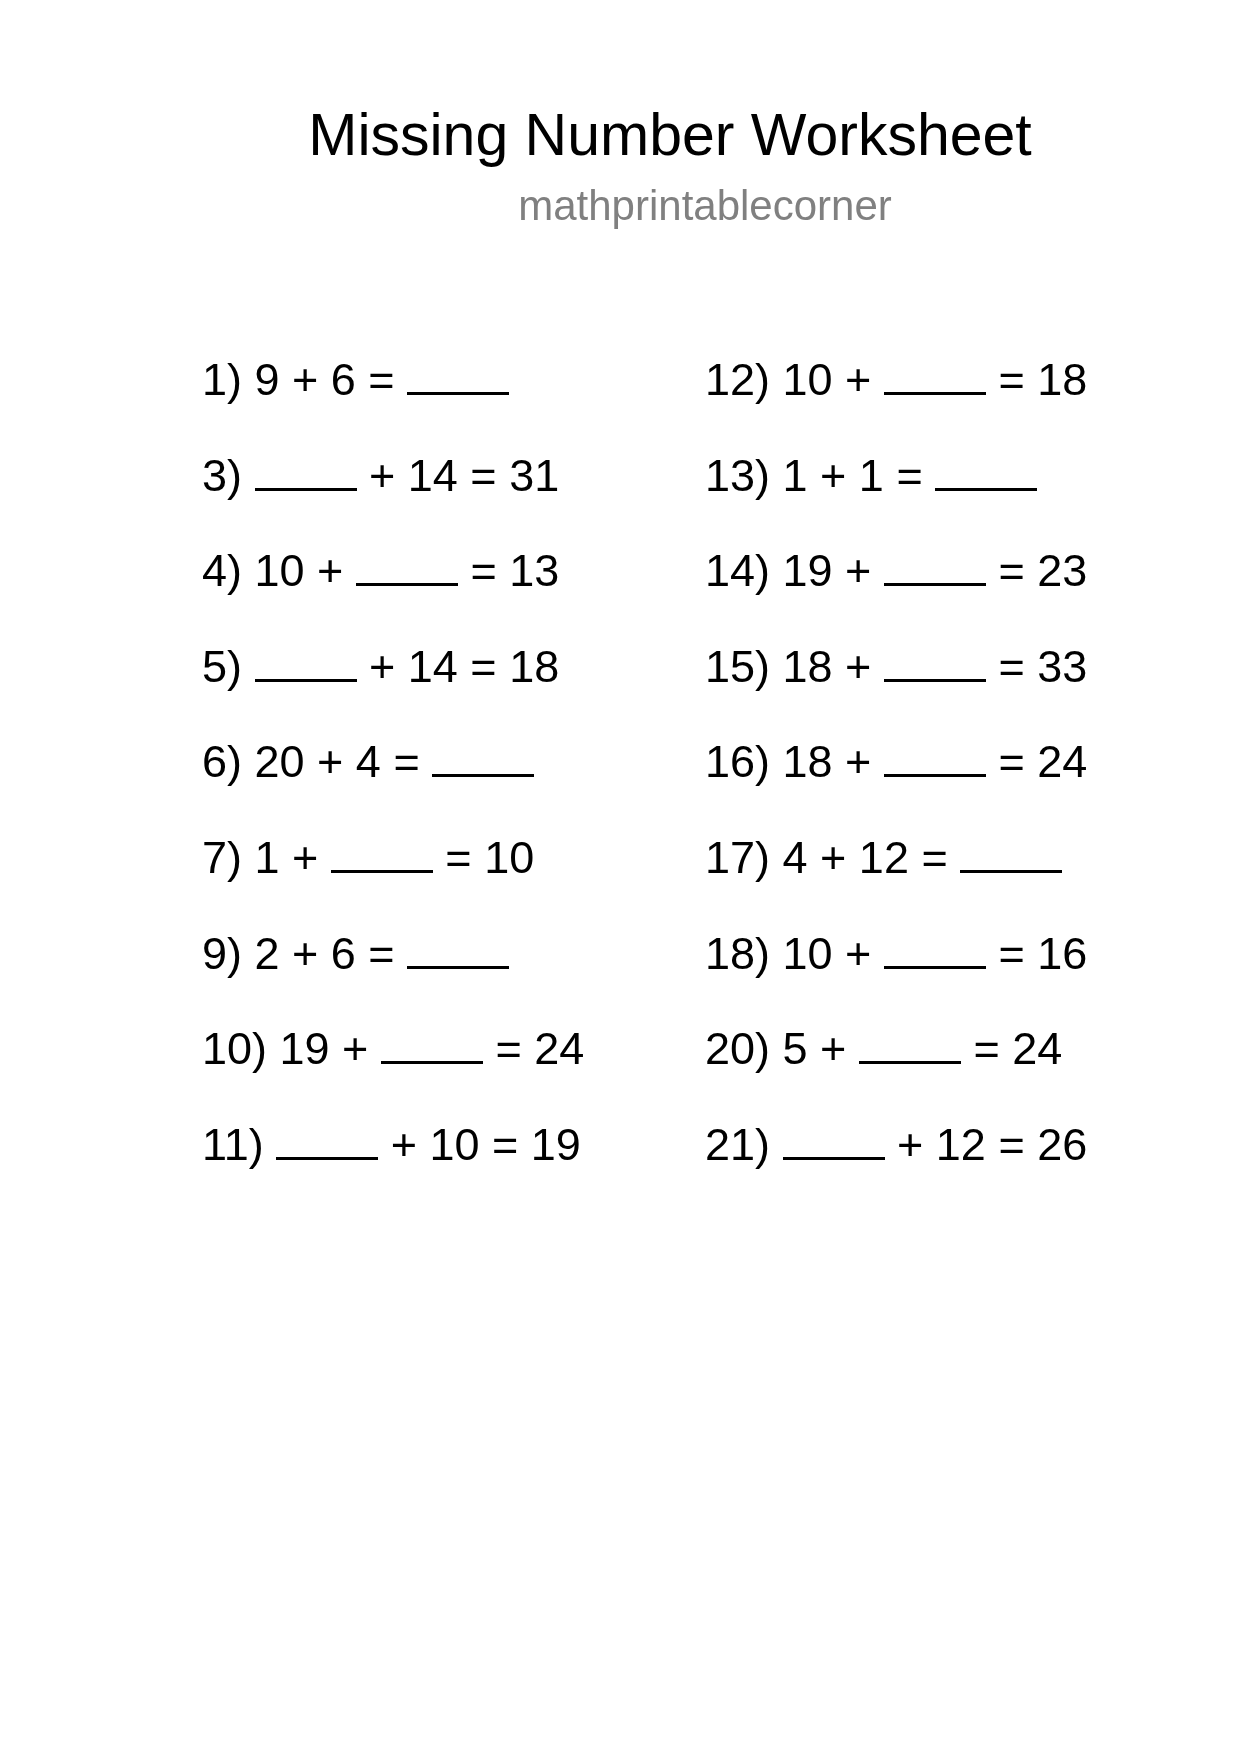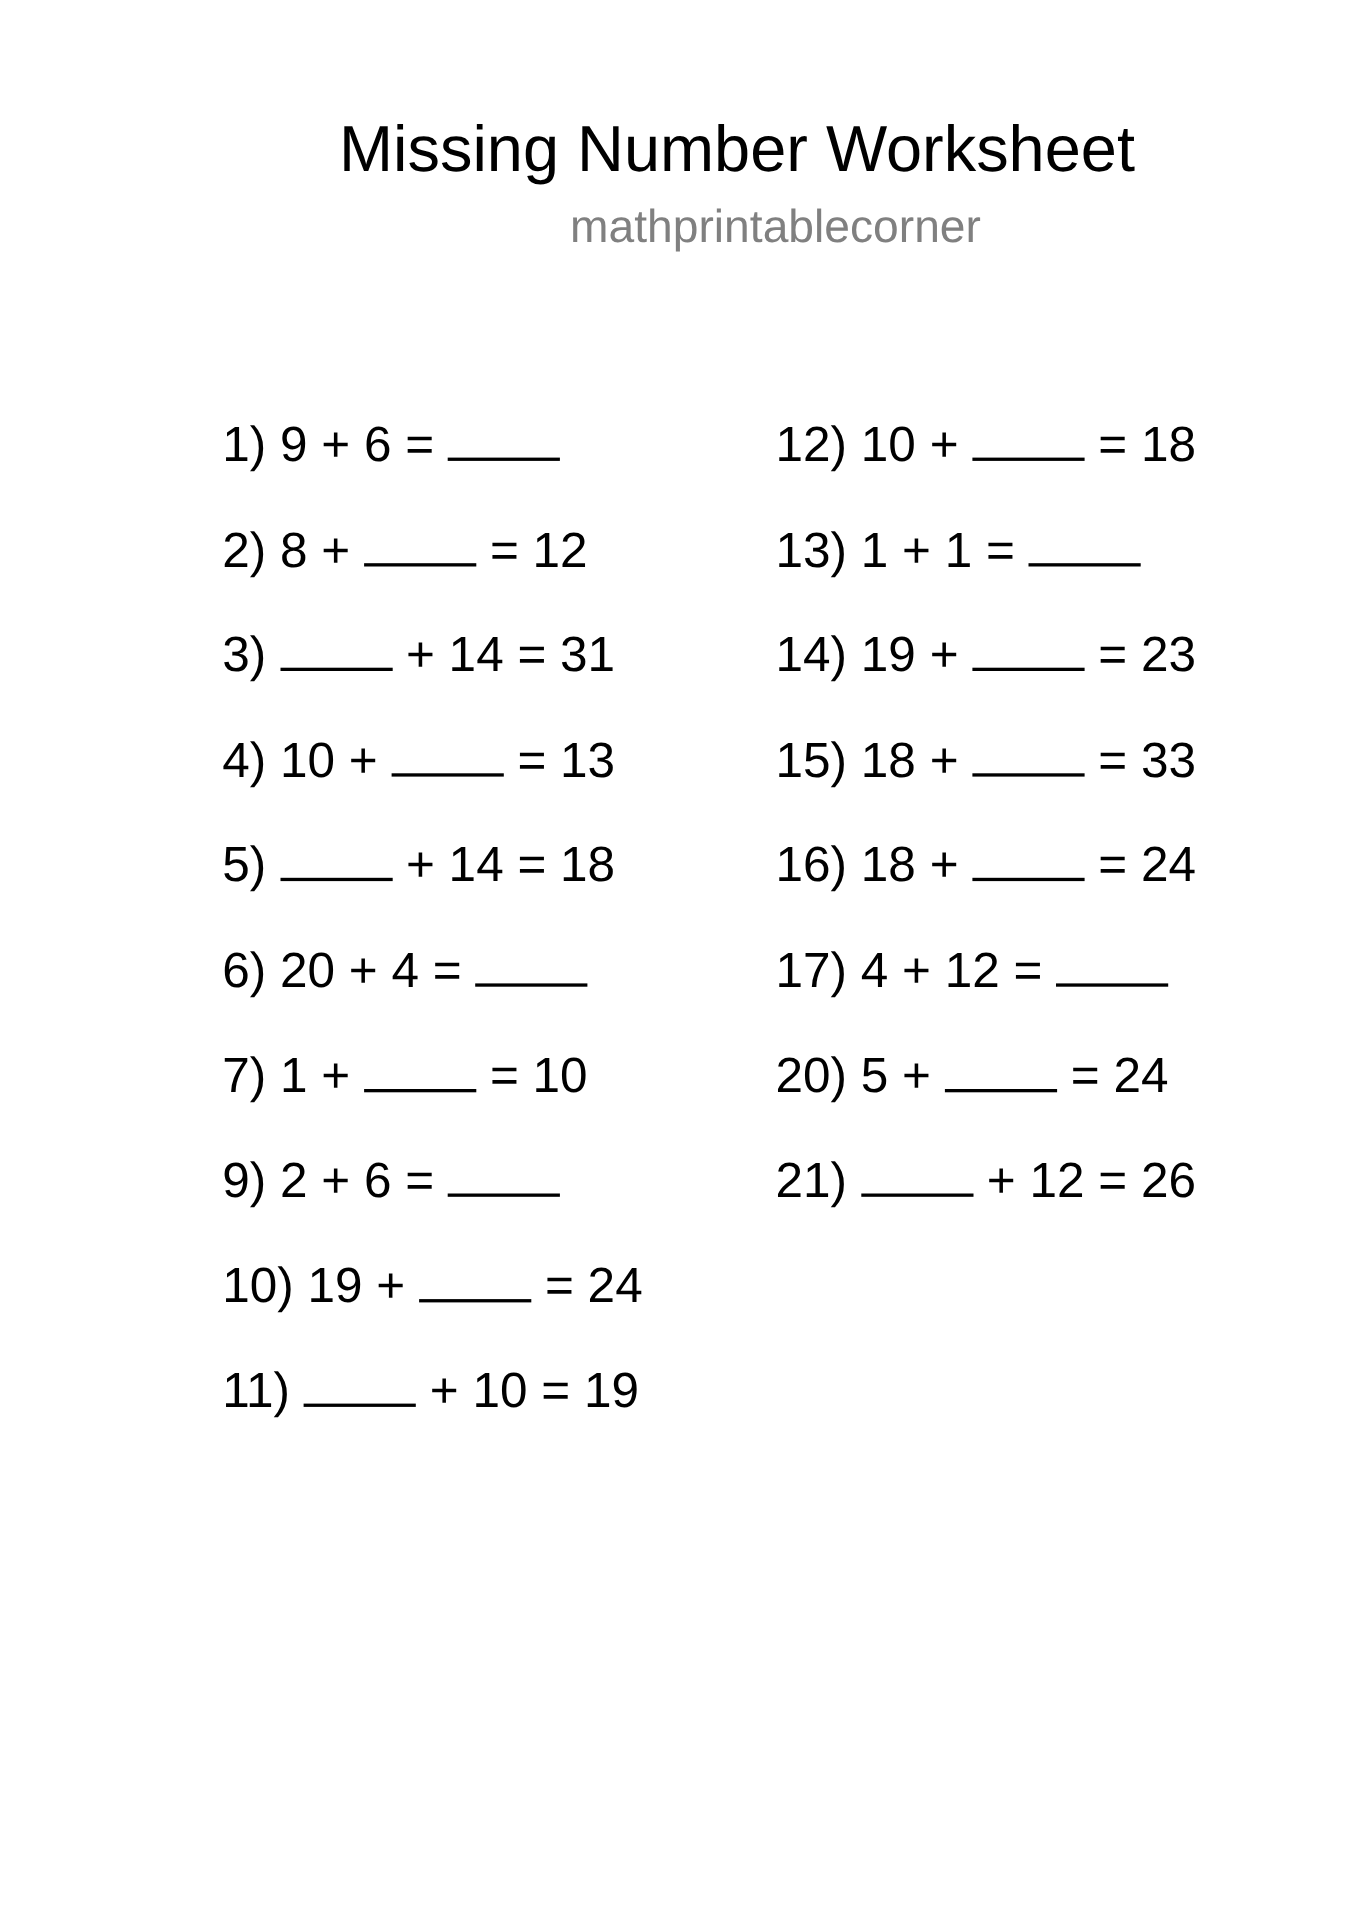--- a/index.html
+++ b/index.html
@@ -2,48 +2,48 @@
 <html><head>
 <meta charset="utf-8">
 <style>
   html, body { margin:0; padding:0; background:#ffffff; }
   body { width:1240px; height:1754px; position:relative; overflow:hidden;
          font-family: "Liberation Sans", sans-serif; color:#000; }
   .title { position:absolute; left:0; width:1340px; top:100px; text-align:center;
            font-size:59px; line-height:70px; color:#000; }
   .subtitle { position:absolute; left:0; width:1410px; top:181px; text-align:center;
               font-size:42px; line-height:50px; color:#808080; }
-  .col { position:absolute; top:350px;margin-top:24px; }
+  .col { position:absolute; top:350px; }
   .col.left { left:202px; }
   .col.right { left:705px; }
   .row { height:95.6px; font-size:45px; line-height:60px; white-space:pre; }
   .blank { display:inline-block; width:102px; border-bottom:3px solid #000;
            height:38px; vertical-align:baseline; margin:0 0px; }
 </style>
 </head>
 <body>
 
 <div class="title">Missing Number Worksheet</div>
 <div class="subtitle">mathprintablecorner</div>
 
 <div class="col left">
   <div class="row"><span>1)</span> <span>9 + 6 = </span><span class="blank"></span><span></span></div>
-  <div class="row"><span>2)</span> <span>8 + </span><span class="blank"></span><span> = 12</span></div>
   <div class="row"><span>3)</span> <span></span><span class="blank"></span><span> + 14 = 31</span></div>
   <div class="row"><span>4)</span> <span>10 + </span><span class="blank"></span><span> = 13</span></div>
   <div class="row"><span>5)</span> <span></span><span class="blank"></span><span> + 14 = 18</span></div>
   <div class="row"><span>6)</span> <span>20 + 4 = </span><span class="blank"></span><span></span></div>
   <div class="row"><span>7)</span> <span>1 + </span><span class="blank"></span><span> = 10</span></div>
   <div class="row"><span>9)</span> <span>2 + 6 = </span><span class="blank"></span><span></span></div>
   <div class="row"><span>10)</span> <span>19 + </span><span class="blank"></span><span> = 24</span></div>
   <div class="row"><span>11)</span> <span></span><span class="blank"></span><span> + 10 = 19</span></div>
 </div>
 
 <div class="col right">
   <div class="row"><span>12)</span> <span>10 + </span><span class="blank"></span><span> = 18</span></div>
   <div class="row"><span>13)</span> <span>1 + 1 = </span><span class="blank"></span><span></span></div>
   <div class="row"><span>14)</span> <span>19 + </span><span class="blank"></span><span> = 23</span></div>
   <div class="row"><span>15)</span> <span>18 + </span><span class="blank"></span><span> = 33</span></div>
   <div class="row"><span>16)</span> <span>18 + </span><span class="blank"></span><span> = 24</span></div>
   <div class="row"><span>17)</span> <span>4 + 12 = </span><span class="blank"></span><span></span></div>
+  <div class="row"><span>18)</span> <span>10 + </span><span class="blank"></span><span> = 16</span></div>
   <div class="row"><span>20)</span> <span>5 + </span><span class="blank"></span><span> = 24</span></div>
   <div class="row"><span>21)</span> <span></span><span class="blank"></span><span> + 12 = 26</span></div>
 </div>
 
 </body></html>

